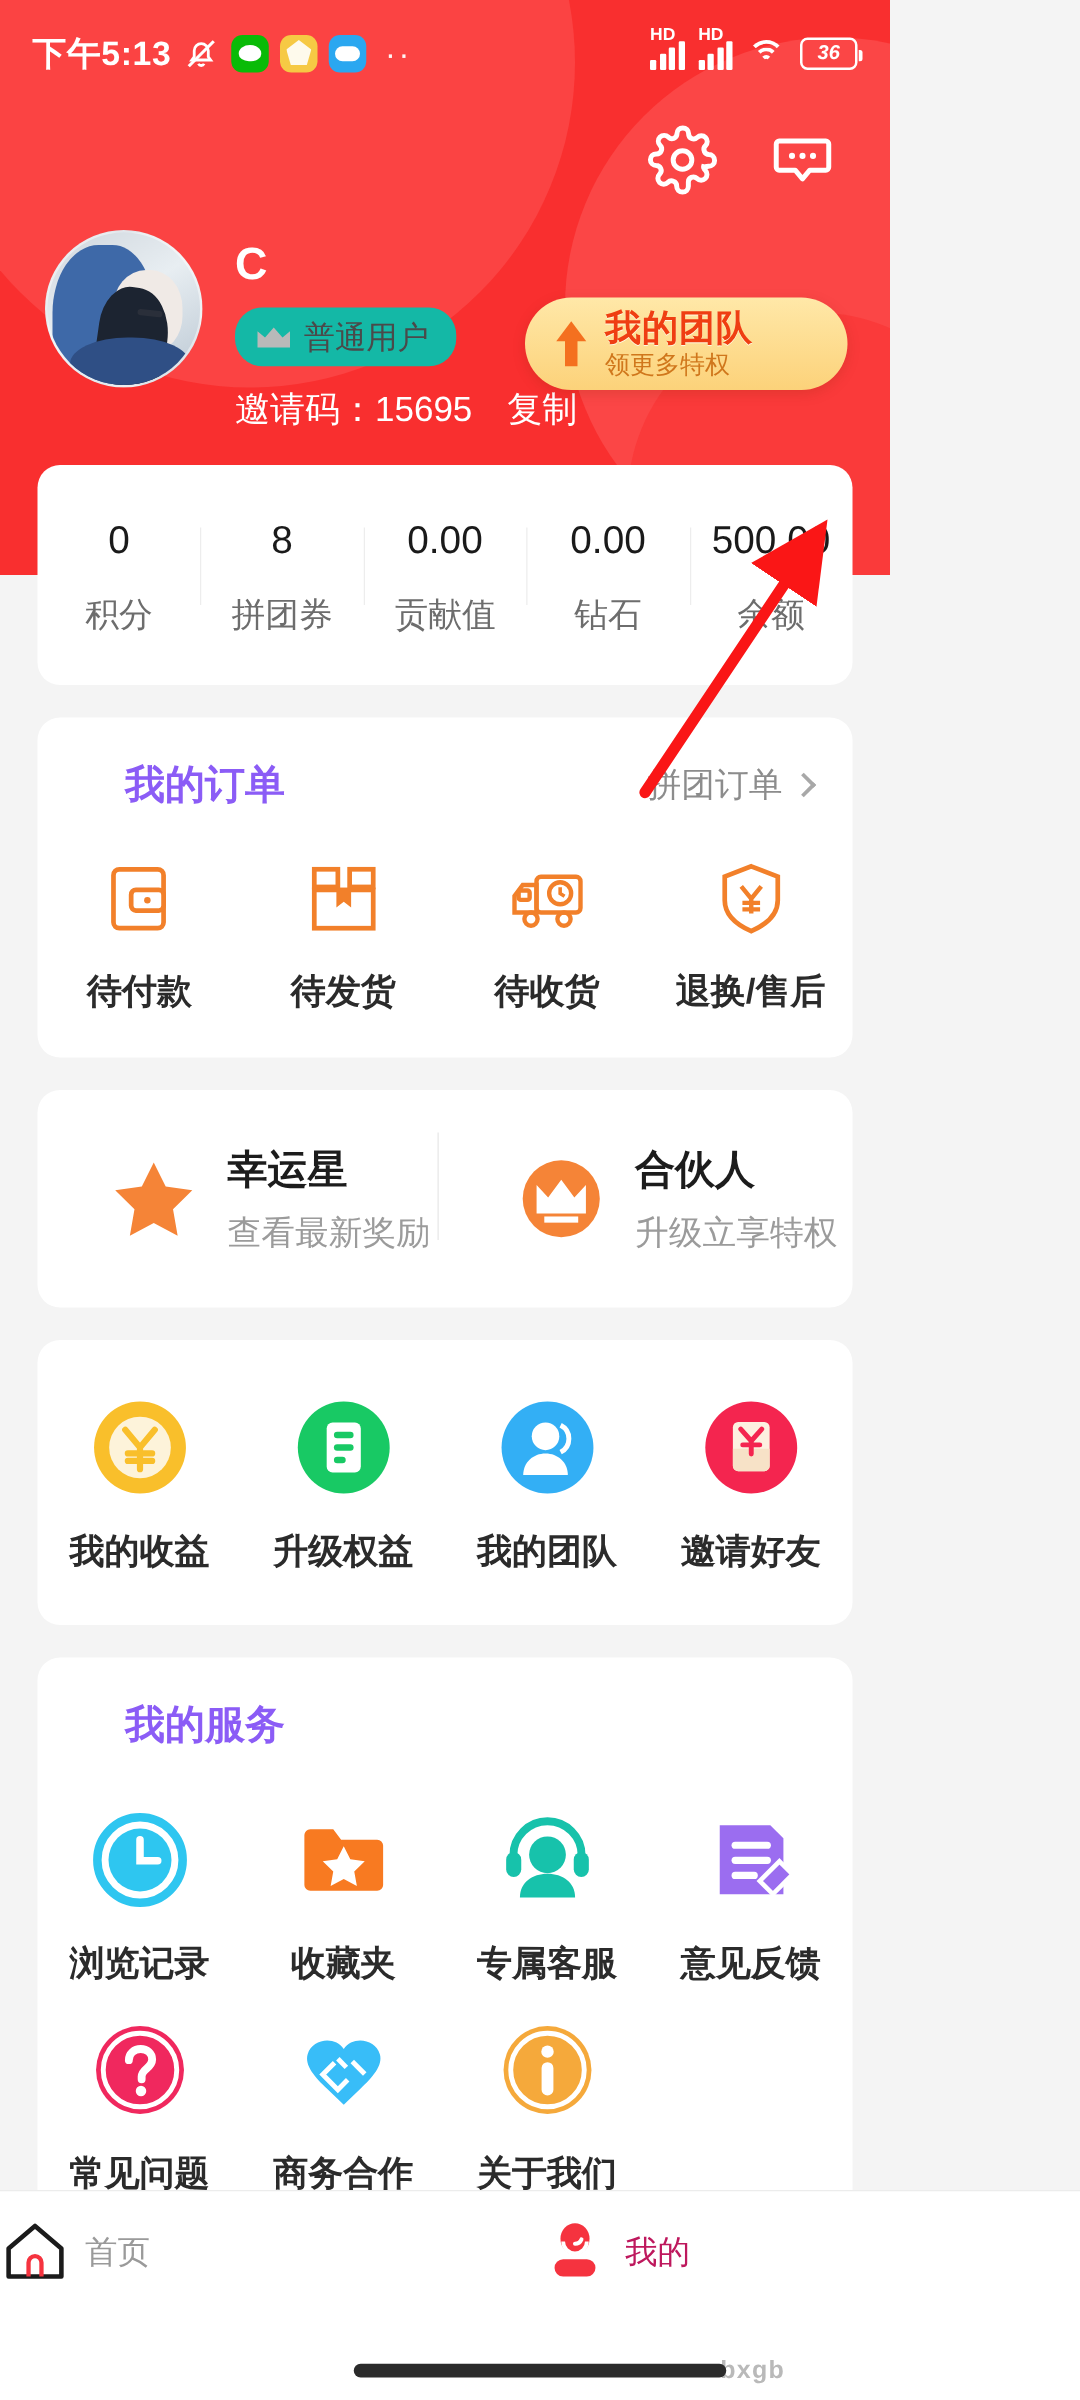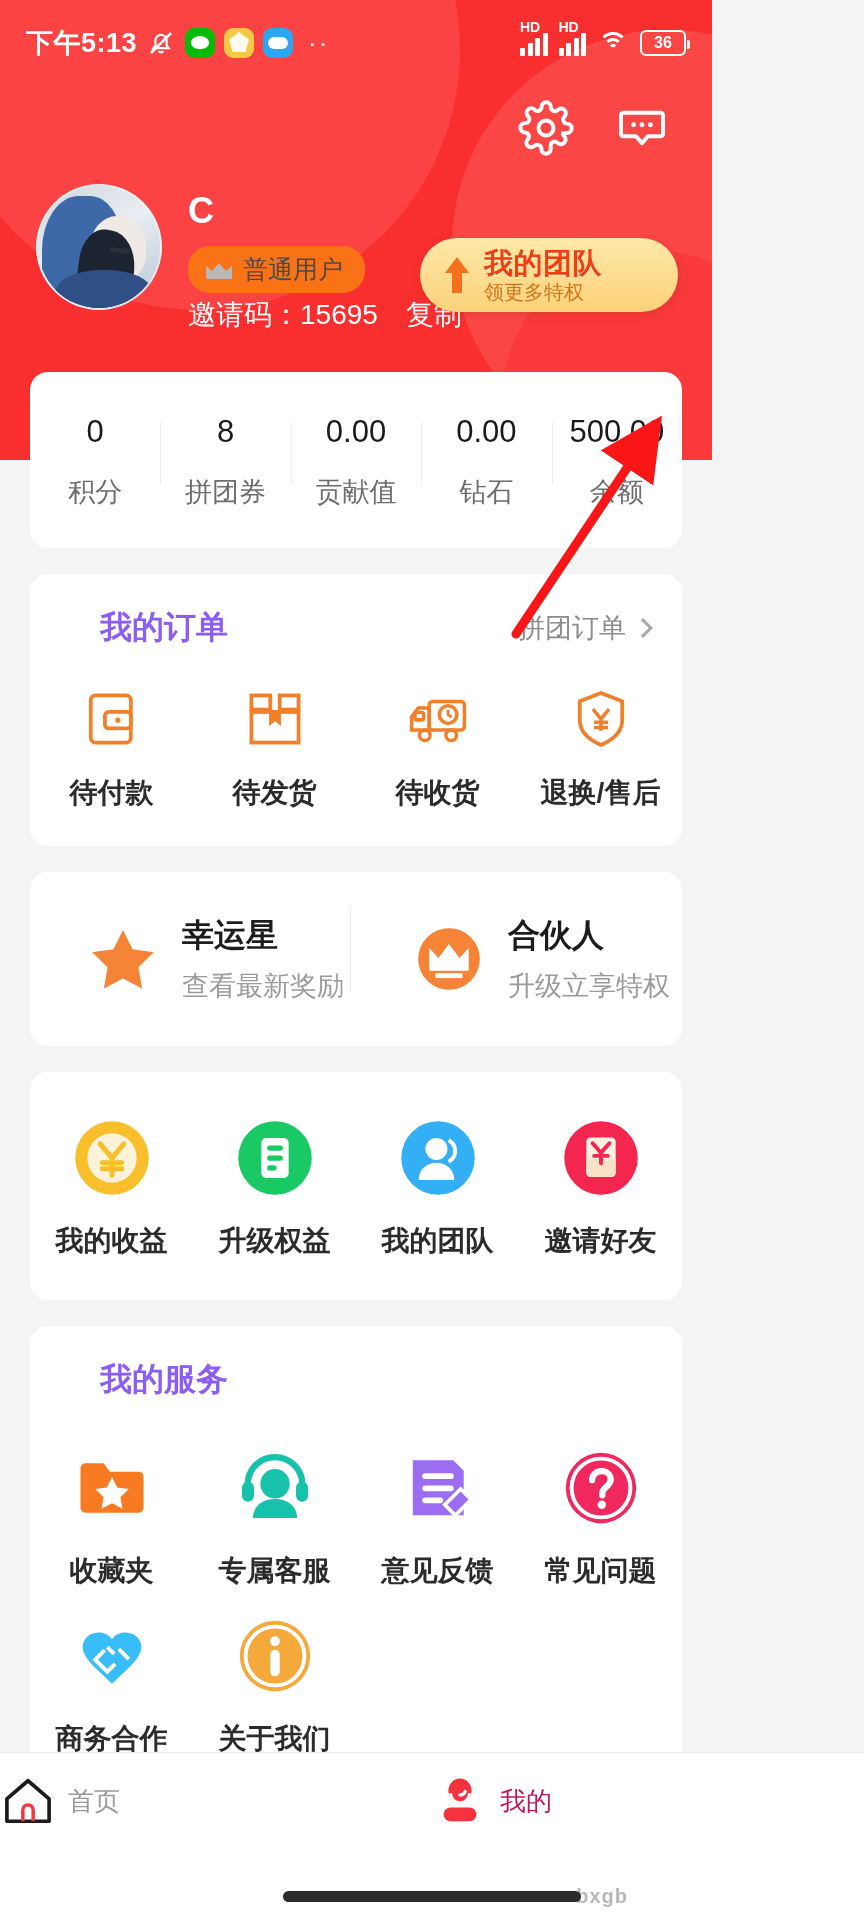--- a/index.html
+++ b/index.html
@@ -67,21 +67,21 @@
   .wifi i { position:absolute; border:3.2px solid #fff; border-bottom-color:transparent;
             border-left-color:transparent; border-right-color:transparent; border-radius:50%;
             left:50%; transform:translateX(-50%); }
   .wifi i:nth-child(1){ width:30px; height:30px; top:2px; }
   .wifi i:nth-child(2){ width:19px; height:19px; top:8px; }
   .wifi i:nth-child(3){ width:9px; height:9px; top:14px; }
   .batt { width:46px; height:26px; border:2.6px solid #fff; border-radius:6px;
           position:relative; display:flex; align-items:center; justify-content:center; }
   .batt::after{ content:""; position:absolute; right:-6px; top:8px; width:3px; height:9px;
           background:#fff; border-radius:0 2px 2px 0;}
-  .batt span{ font-size:16px; font-weight:700; color:#fff; }
+  .batt span{ font-size:16px; font-weight:700; color:#fff;font-style:italic; }
 
   
   .hdr-actions {
     position:relative; z-index:3; display:flex; justify-content:flex-end;
     gap:40px; padding:14px 42px 0 0;
   }
   .hdr-actions .act { width:56px; height:56px; cursor:pointer; }
 
   
   .profile { position:relative; z-index:3; display:flex; padding:28px 0 0 36px; }
@@ -98,25 +98,25 @@
       background:#f0eae6; border-radius:48% 46% 44% 50%; }
   .avatar .body { position:absolute; left:18px; bottom:-6px; width:96px; height:44px;
       background:#2f4f85; border-radius:48% 48% 0 0; }
   .avatar .eye { position:absolute; left:72px; top:62px; width:20px; height:5px;
       background:#2a2f3a; border-radius:3px; transform:rotate(6deg); }
 
   .pinfo { padding-left:26px; padding-top:6px; }
   .uname { color:#fff; font-size:36px; font-weight:700; letter-spacing:.5px; }
   .badge {
     margin-top:14px; display:inline-flex; align-items:center; gap:9px;
-    background:#f97316; border-radius:22px; padding:7px 22px 7px 16px;
+    background:#14b8a6; border-radius:22px; padding:7px 22px 7px 16px;
   }
   .badge .crown { width:30px; height:22px; }
   .badge span { font-size:25px; color:#4a4a4a; font-weight:500; }
-  .invite { margin-top:3px; color:#fff; font-size:28px; display:flex; gap:28px; align-items:center;}
+  .invite { margin-top:16px; color:#fff; font-size:28px; display:flex; gap:28px; align-items:center;}
   .invite .copy { cursor:pointer; }
 
   .upgrade {
     position:absolute; right:34px; top:238px; z-index:4;
     width:258px; height:74px; border-radius:38px;
     background:linear-gradient(180deg,#ffe8a8 0%,#fcd27a 100%);
     display:flex; align-items:center; gap:12px; padding-left:22px;
     box-shadow:0 3px 10px rgba(120,40,0,.18);
   }
   .upgrade .arrow-up { width:30px; height:40px; flex:none; }
@@ -447,20 +447,30 @@
       </div>
     </div>
   </div>
 
   <div class="card sec">
     <div class="sec-head" style="padding-bottom:0;">
       <div class="sec-title">我的服务</div>
     </div>
     <div class="srv-grid">
 
+      <div class="g-item">
+        <span class="g-ico">
+          <svg width="84" height="84" viewBox="0 0 32 32">
+            <circle cx="16" cy="16" r="13" fill="none" stroke="#2ec6f0" stroke-width="2.6"></circle>
+            <circle cx="16" cy="16" r="9.6" fill="#2ec6f0"></circle>
+            <path d="M16 9.8v6.4h5.4" stroke="#fff" stroke-width="2.3" fill="none" stroke-linecap="round"></path>
+          </svg>
+        </span>
+        <span class="lbl">浏览记录</span>
+      </div>
 
       <div class="g-item">
         <span class="g-ico">
           <svg width="84" height="84" viewBox="0 0 32 32">
             <path d="M4 8.4a1.8 1.8 0 0 1 1.8-1.8h7l2.4 3.2h11a1.8 1.8 0 0 1 1.8 1.8v12a1.8 1.8 0 0 1-1.8 1.8H5.8A1.8 1.8 0 0 1 4 23.6z" fill="#f87a21"></path>
             <path d="M16 11.8l2 4 4.4.6-3.2 3.1.8 4.4-4-2.1-4 2.1.8-4.4-3.2-3.1 4.4-.6z" fill="#fff"></path>
           </svg>
         </span>
         <span class="lbl">收藏夹</span>
       </div>

